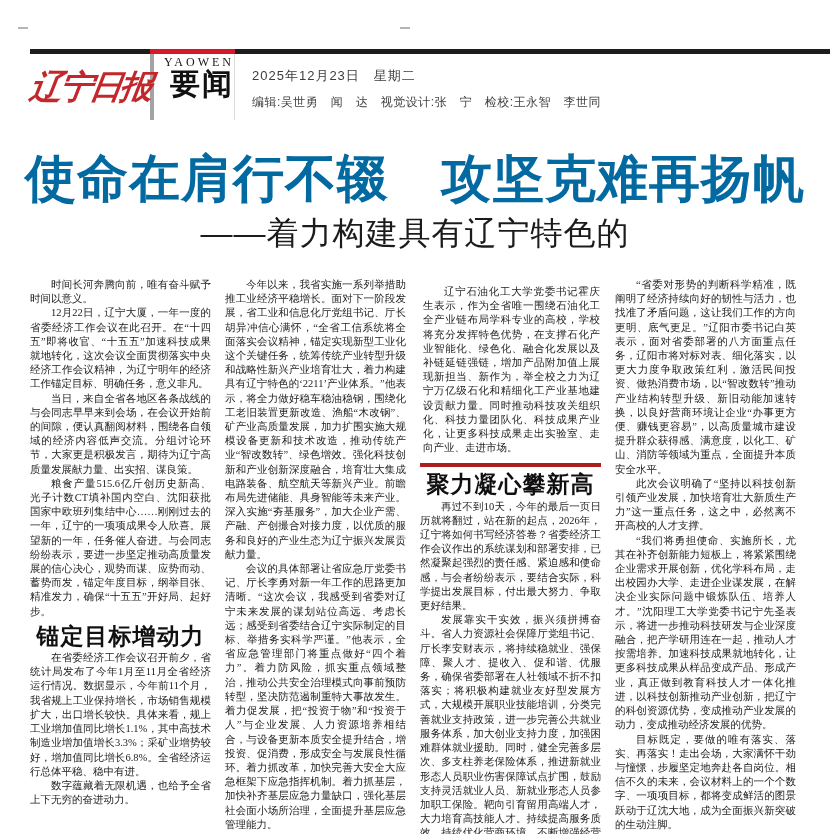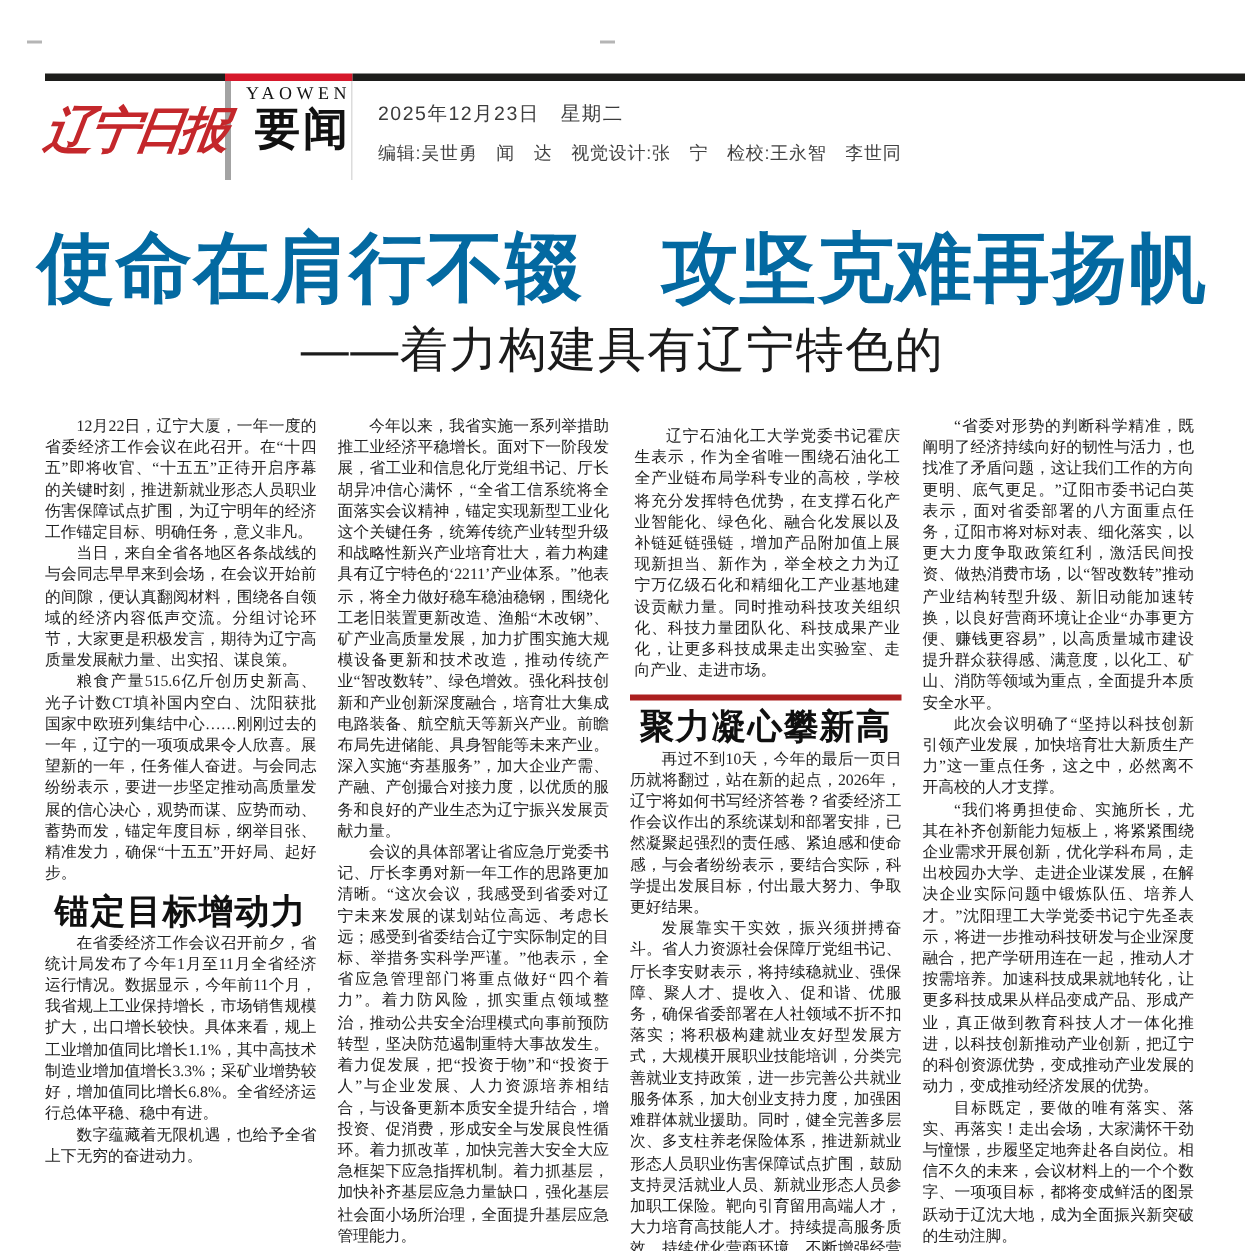--- a/index.html
+++ b/index.html
@@ -15,21 +15,21 @@
   .topbar .seg3{flex:1;background:#1d1d1b;}
   
   .mast{position:absolute;left:30px;right:0;top:54px;height:66px;display:flex;align-items:stretch;}
   .logo{width:120px;display:flex;align-items:center;justify-content:center;
         color:#c4272b;font-family:"DejaVu Serif",serif;font-weight:bold;font-style:italic;
         font-size:33px;letter-spacing:-3px;transform:skewX(-8deg);white-space:nowrap;}
   .section-box{width:85px;text-align:right;border-left:4px solid #a3a3a3;border-right:1px solid #dcdcdc;
         padding-top:1px;box-sizing:border-box;}
   .section-en{font-size:12px;letter-spacing:3px;color:#151515;font-family:"Liberation Serif",serif;}
   .section-cn{font-size:30px;font-weight:bold;line-height:33px;letter-spacing:2px;color:#111;
-        font-family:Liberation Serif, serif;}
+        font-family:Liberation Mono, monospace;}
   .dateblock{padding:13px 0 0 17px;font-family:"Liberation Sans",sans-serif;color:#3c3c3c;}
   .date-line{font-size:13px;margin-bottom:9px;letter-spacing:1px;}
   .editors-line{font-size:12px;letter-spacing:0.5px;color:#424242;}
   
   .headblock{position:absolute;left:0;right:0;top:150px;text-align:center;
         font-family:"Liberation Sans",sans-serif;}
   .title{font-size:51px;font-weight:900;color:#0369a1;letter-spacing:1px;line-height:58px;white-space:nowrap;}
   .subtitle{font-size:32px;font-weight:400;color:#1b1b1b;margin-top:4px;letter-spacing:1px;}
   .byline{margin-top:9px;font-size:12px;color:#8d8d8d;letter-spacing:1px;}
   .byline .names{color:#161616;font-weight:bold;}
@@ -70,21 +70,22 @@
   </div>
 
   <div class="headblock">
     <div class="title">使命在肩行不辍　攻坚克难再扬帆</div>
     <div class="subtitle">——着力构建具有辽宁特色的</div>
   </div>
 
   <div class="columns">
 
     <div class="col">
-      <p>12月22日，辽宁大厦，一年一度的省委经济工作会议在此召开。在“十四五”即将收官、“十五五”正待开启序幕的关键时刻，推进新就业形态人员职业伤害保障试点扩围，为辽宁明年的经济工作锚定目标、明确任务，意义非凡。</p>
+      <p>时间长河奔腾向前，唯有奋斗赋予时间以意义。</p>
+      <p>12月22日，辽宁大厦，一年一度的省委经济工作会议在此召开。在“十四五”即将收官、“十五五”加速科技成果就地转化，这次会议全面贯彻落实中央经济工作会议精神，为辽宁明年的经济工作锚定目标、明确任务，意义非凡。</p>
       <p>当日，来自全省各地区各条战线的与会同志早早来到会场，在会议开始前的间隙，便认真翻阅材料，围绕各自领域的经济内容低声交流。分组讨论环节，大家更是积极发言，期待为辽宁高质量发展献力量、出实招、谋良策。</p>
       <p>粮食产量515.6亿斤创历史新高、光子计数CT填补国内空白、沈阳获批国家中欧班列集结中心……刚刚过去的一年，辽宁的一项项成果令人欣喜。展望新的一年，任务催人奋进。与会同志纷纷表示，要进一步坚定推动高质量发展的信心决心，观势而谋、应势而动、蓄势而发，锚定年度目标，纲举目张、精准发力，确保“十五五”开好局、起好步。</p>
       <div class="subhead">锚定目标增动力</div>
       <p>在省委经济工作会议召开前夕，省统计局发布了今年1月至11月全省经济运行情况。数据显示，今年前11个月，我省规上工业保持增长，市场销售规模扩大，出口增长较快。具体来看，规上工业增加值同比增长1.1%，其中高技术制造业增加值增长3.3%；采矿业增势较好，增加值同比增长6.8%。全省经济运行总体平稳、稳中有进。</p>
       <p>数字蕴藏着无限机遇，也给予全省上下无穷的奋进动力。</p>
     </div>
 
     <div class="col">
       <p>今年以来，我省实施一系列举措助推工业经济平稳增长。面对下一阶段发展，省工业和信息化厅党组书记、厅长胡异冲信心满怀，“全省工信系统将全面落实会议精神，锚定实现新型工业化这个关键任务，统筹传统产业转型升级和战略性新兴产业培育壮大，着力构建具有辽宁特色的‘2211’产业体系。”他表示，将全力做好稳车稳油稳钢，围绕化工老旧装置更新改造、渔船“木改钢”、矿产业高质量发展，加力扩围实施大规模设备更新和技术改造，推动传统产业“智改数转”、绿色增效。强化科技创新和产业创新深度融合，培育壮大集成电路装备、航空航天等新兴产业。前瞻布局先进储能、具身智能等未来产业。深入实施“夯基服务”，加大企业产需、产融、产创撮合对接力度，以优质的服务和良好的产业生态为辽宁振兴发展贡献力量。</p>
       <p>会议的具体部署让省应急厅党委书记、厅长李勇对新一年工作的思路更加清晰。“这次会议，我感受到省委对辽宁未来发展的谋划站位高远、考虑长远；感受到省委结合辽宁实际制定的目标、举措务实科学严谨。”他表示，全省应急管理部门将重点做好“四个着力”。着力防风险，抓实重点领域整治，推动公共安全治理模式向事前预防转型，坚决防范遏制重特大事故发生。着力促发展，把“投资于物”和“投资于人”与企业发展、人力资源培养相结合，与设备更新本质安全提升结合，增投资、促消费，形成安全与发展良性循环。着力抓改革，加快完善大安全大应急框架下应急指挥机制。着力抓基层，加快补齐基层应急力量缺口，强化基层社会面小场所治理，全面提升基层应急管理能力。</p>

